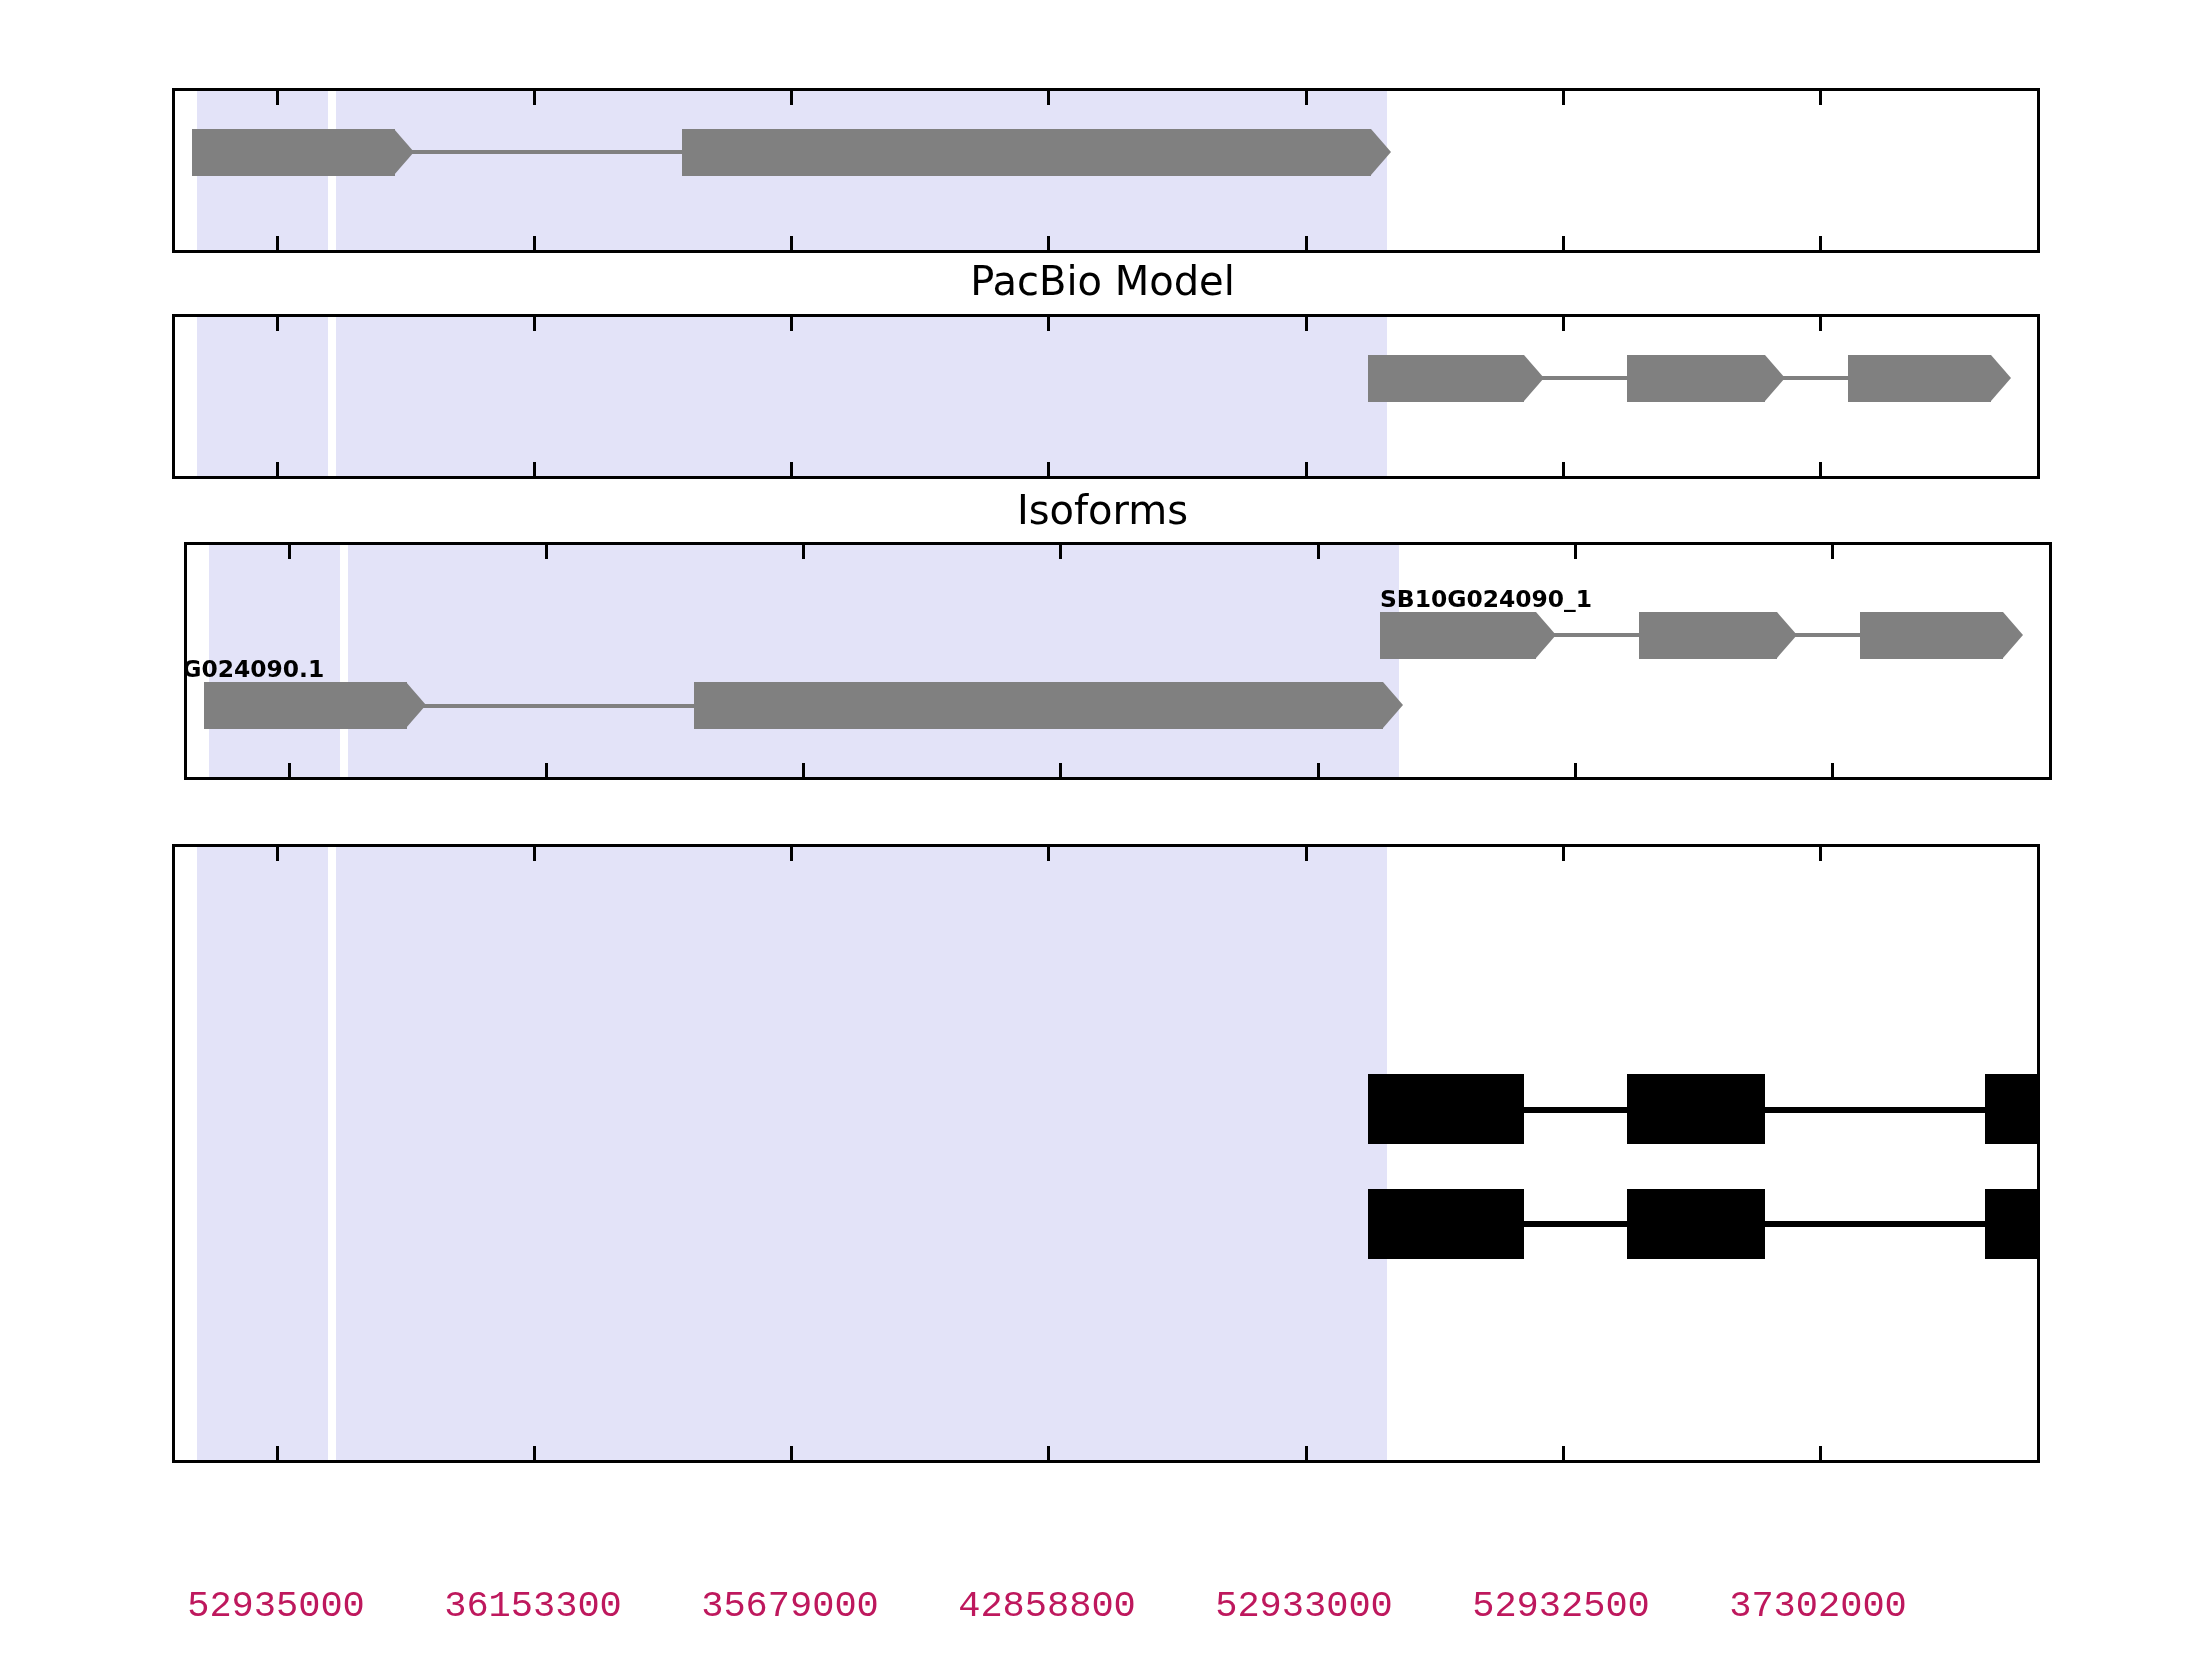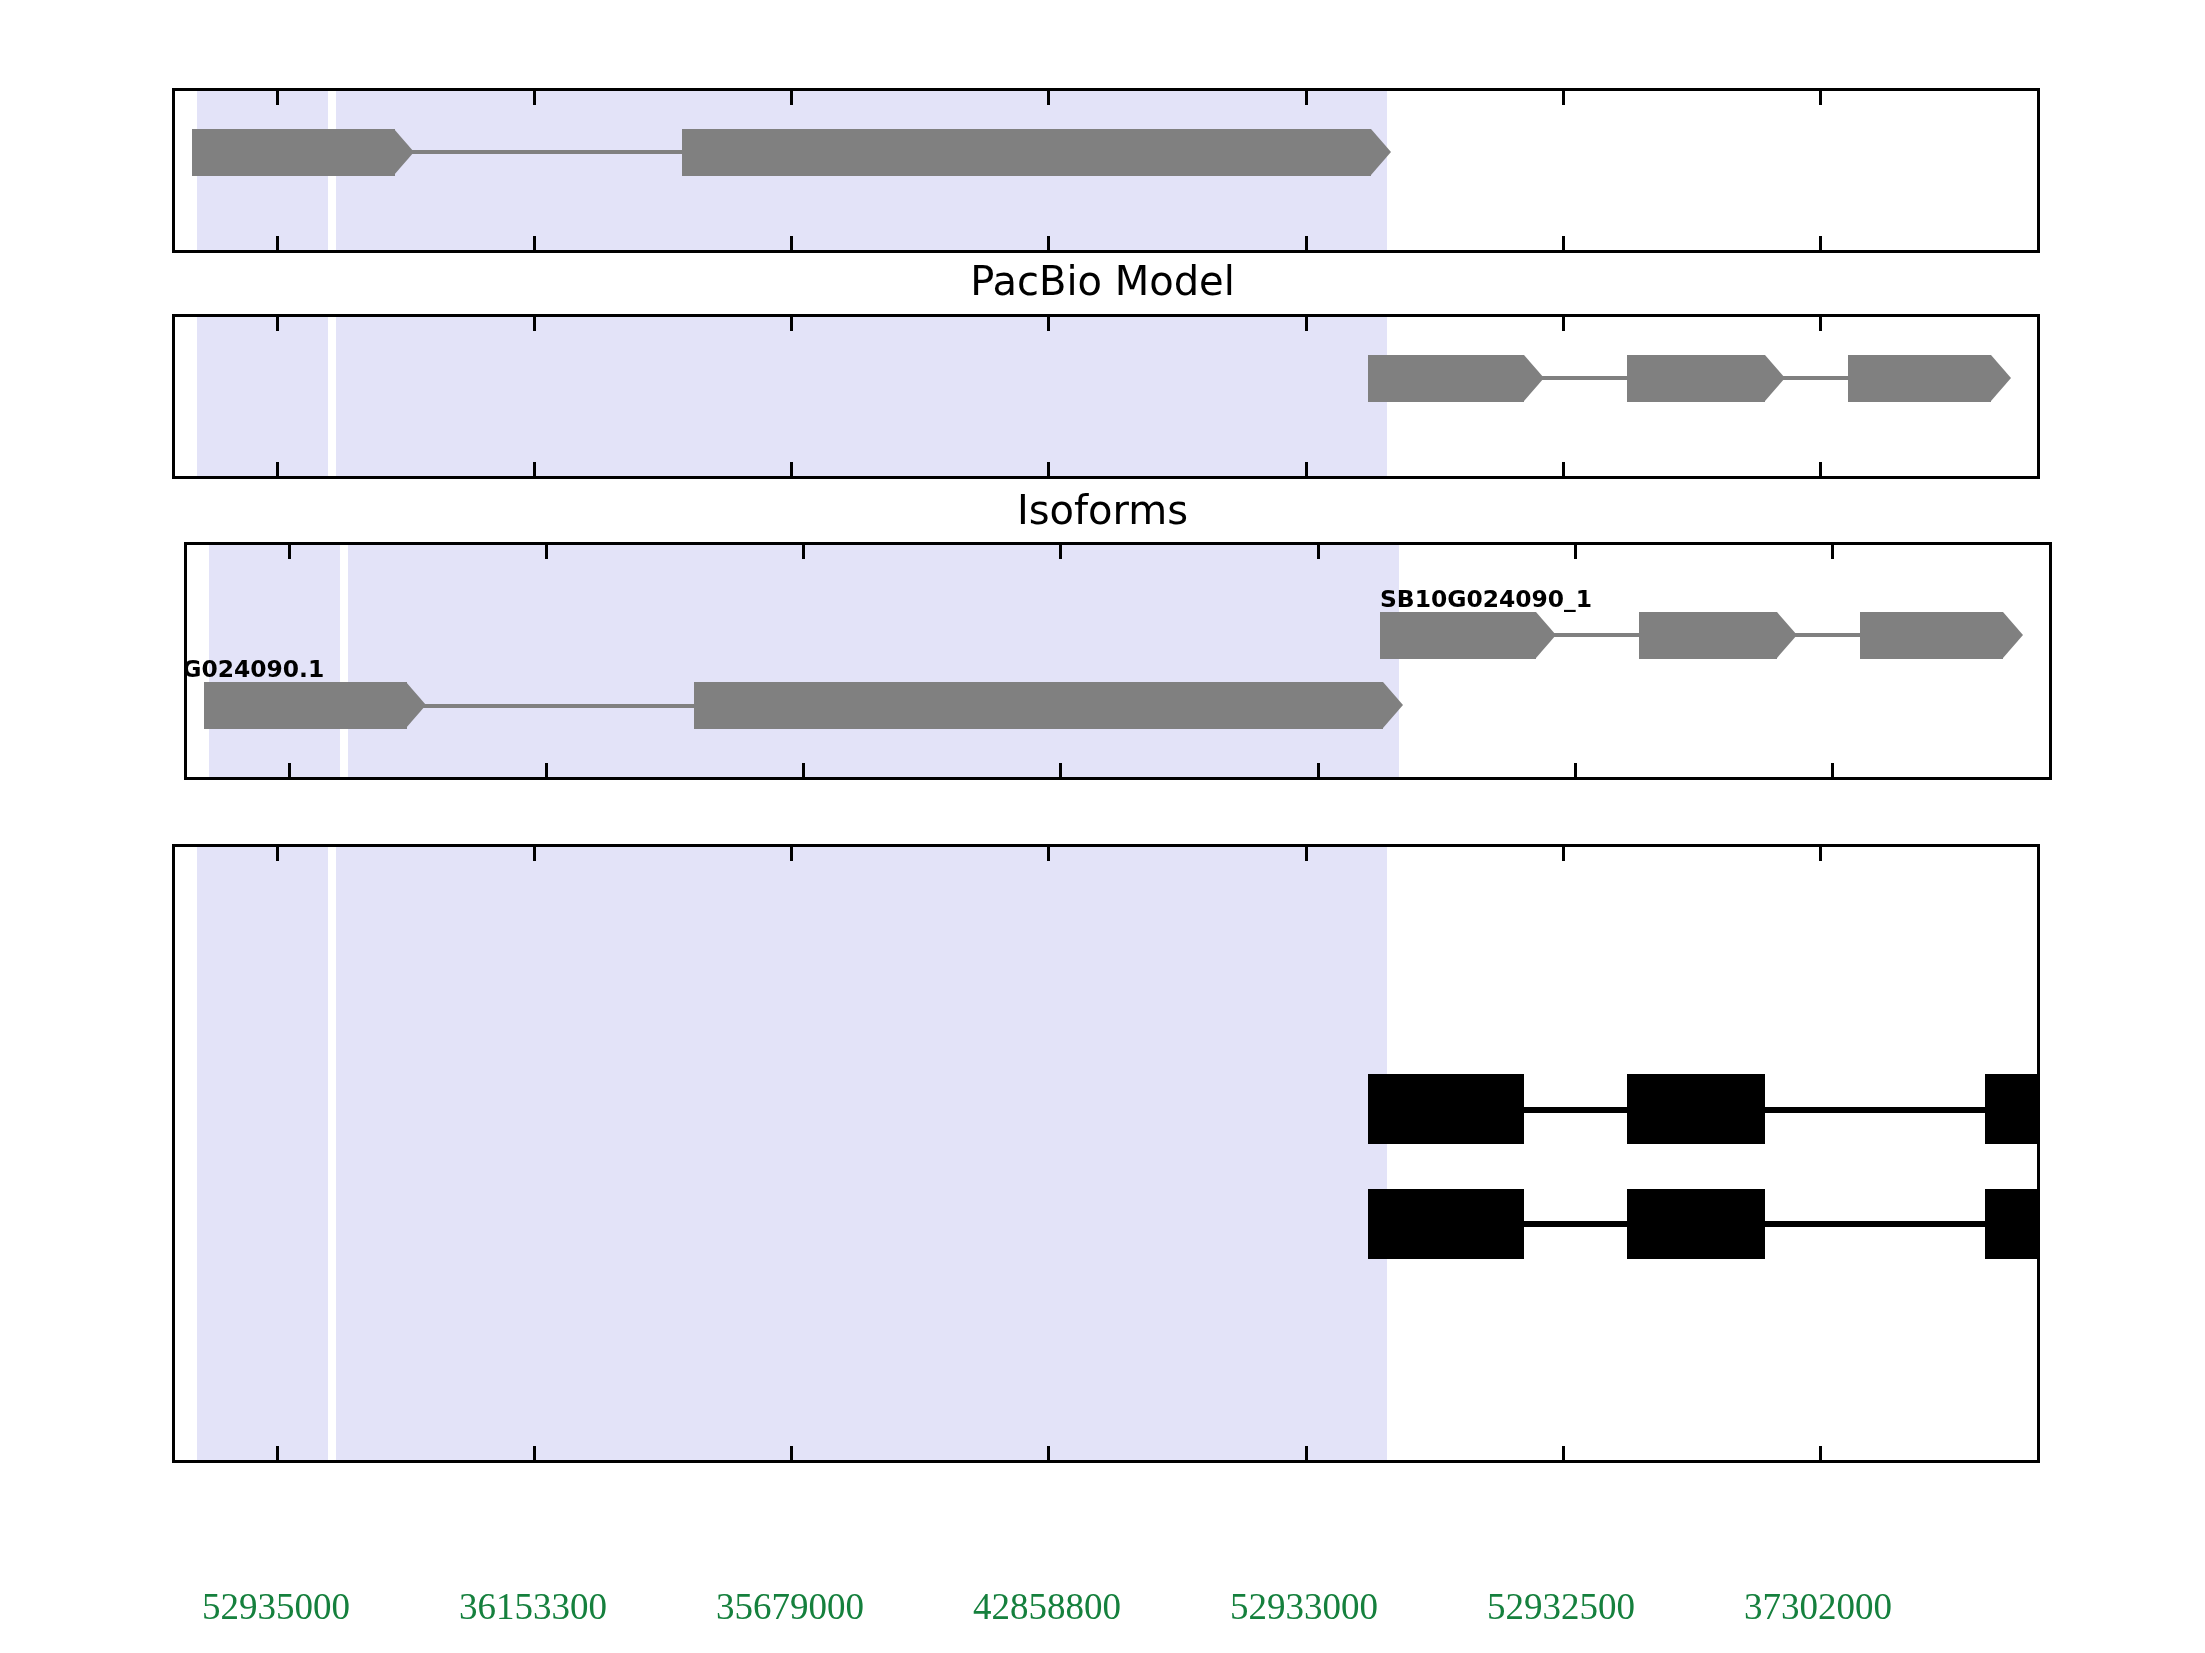--- a/index.html
+++ b/index.html
@@ -95,22 +95,22 @@
     color: #000000;
     font-family: "DejaVu Sans", sans-serif;
     font-weight: bold;
     font-size: 23.4px;
     white-space: nowrap;
   }
 
   
   .xlabel {
     position: absolute;
-    color: #15803d;
-    font-family: Liberation Serif, serif;
+    color: #be185d;
+    font-family: Liberation Mono, monospace;
     font-size: 37px;
     text-align: center;
     transform: translateX(-50%);
     white-space: nowrap;
   }
 </style>
 </head>
 <body>
 
 <div id="root">

